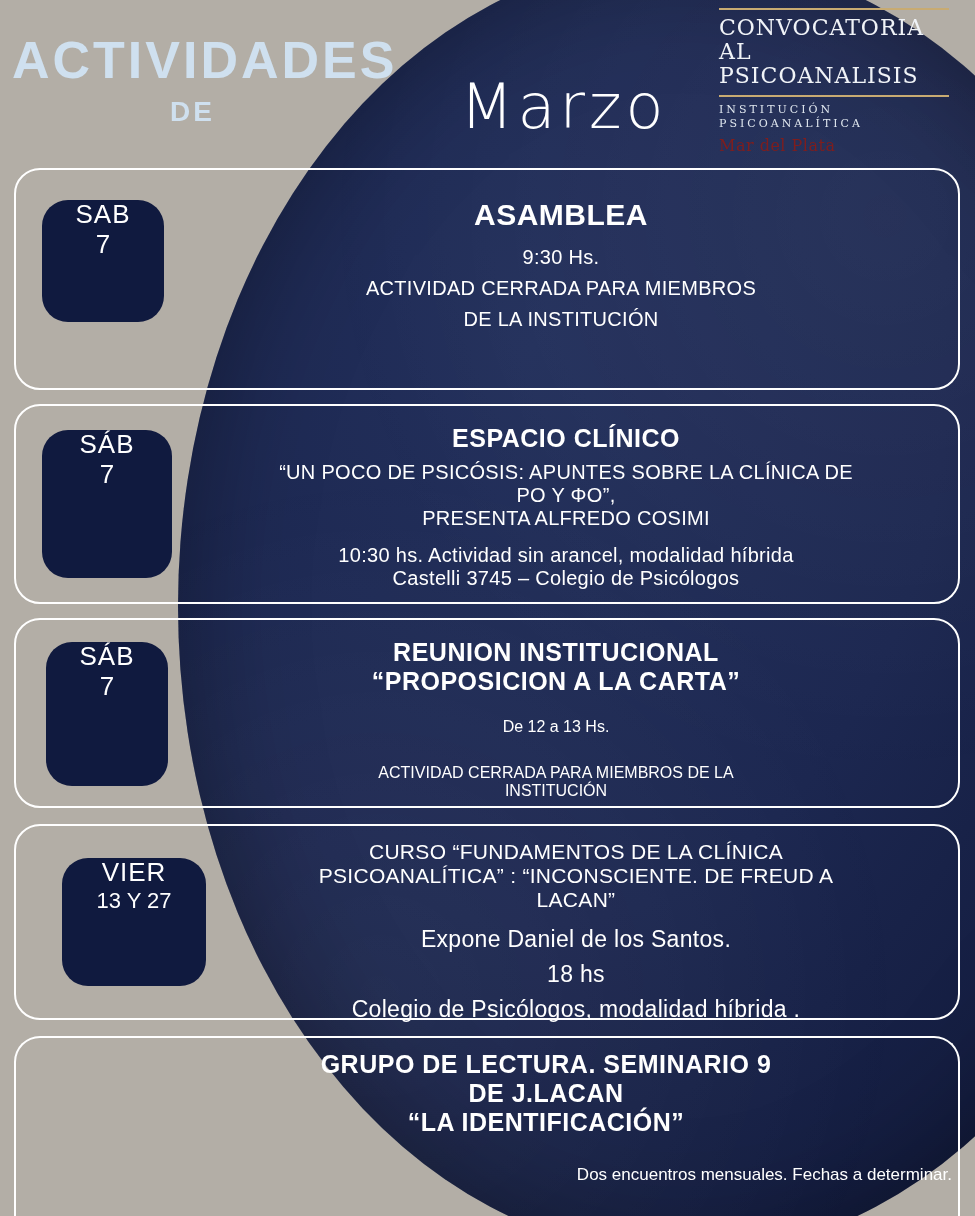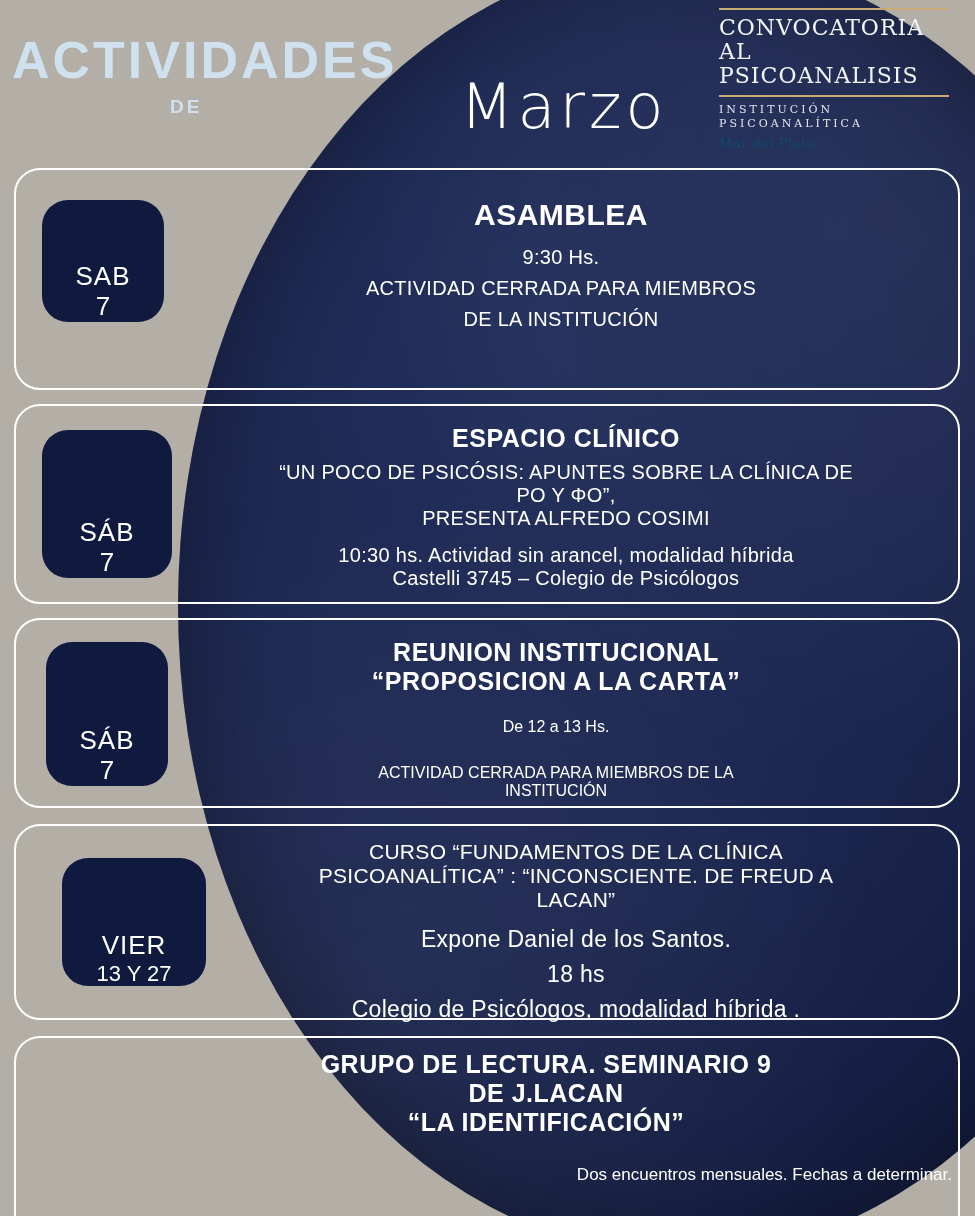--- a/index.html
+++ b/index.html
@@ -48,21 +48,21 @@
     position: absolute;
     left: 12px; top: 30px;
     font-size: 52px;
     font-weight: bold;
     letter-spacing: 3px;
     color: #cfe0ef;
   }
   .act-line2 {
     position: absolute;
     left: 170px; top: 96px;
-    font-size: 19px;
+    font-size: 28px;
     font-weight: bold;
     letter-spacing: 3px;
     color: #cfe0ef;
   }
   .month {
     position: absolute;
     left: 460px; top: 70px;
     font-size: 62px;
     font-weight: 300;
     letter-spacing: 4px;
@@ -96,45 +96,45 @@
   }
   #logo .l2 {
     font-family: "DejaVu Serif", serif;
     font-size: 11px;
     letter-spacing: 3px;
     line-height: 1.35;
     color: #dfe6ee;
   }
   #logo .l3 {
     font-family: "DejaVu Serif", serif;
-    font-size: 13px;
+    font-size: 16px;
     letter-spacing: 0.5px;
     margin-top: 4px;
-    color: #0c4a6e;
+    color: #7f1d1d;
   }
 
   
   .card {
     position: absolute;
     left: 14px;
     width: 946px;
     border: 2px solid #ffffff;
     border-radius: 26px;
     color: #ffffff;
   }
   .card.last { border-bottom: none; border-radius: 26px 26px 0 0; }
   .daybadge {
     position: absolute;
     border-radius: 26px;
     background: #101a3f;
     color: #ffffff;
     text-align: center;
     display: flex;
     flex-direction: column;
-    justify-content: flex-end;
+    justify-content: flex-start;
     align-items: center;
     line-height: 1.15;
   }
   .daybadge .dw { font-size: 26px; letter-spacing: 1px; }
   .daybadge .dn { font-size: 26px; }
   .body {
     position: absolute;
     text-align: center;
     color: #ffffff;
   }

